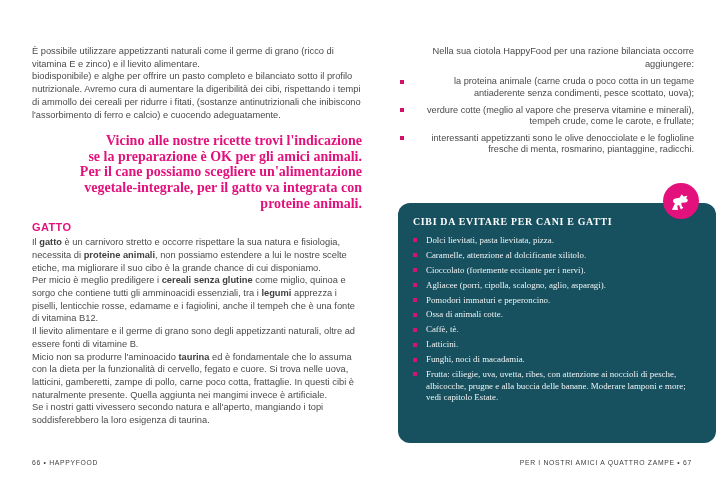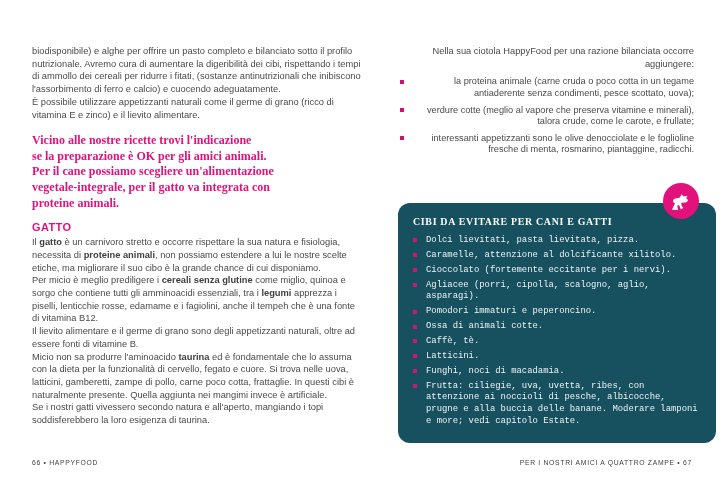--- a/index.html
+++ b/index.html
@@ -6,23 +6,23 @@
   body{
     width:720px;height:495px;background:#ffffff;position:relative;overflow:hidden;
     font-family:"Liberation Sans",sans-serif;color:#4a4a4a;
   }
   .col-left{position:absolute;left:32px;top:45px;width:330px;}
   .col-right{position:absolute;left:398px;top:45px;width:296px;text-align:right;}
   p.body{margin:0;font-size:9.3px;line-height:12.7px;color:#4a4a4a;}
   p.body b{font-weight:bold;color:#3f3f3f;}
   .gap-after{margin-bottom:12px;}
   .callout{
-    margin:12px 0 10px;color:#e2117c;text-align:left;
+    margin:12px 0 10px;color:#e2117c;text-align:right;
     font-family:"Liberation Serif",serif;font-weight:bold;
-    font-size:12px;line-height:15.6px;
+    font-size:14px;line-height:15.6px;
   }
   .gatto{
     margin:9px 0 3px;color:#e2117c;font-size:11px;font-weight:bold;
     letter-spacing:0.4px;font-family:"Liberation Sans",sans-serif;
   }
   .intro{margin-bottom:5px;font-size:9.5px;line-height:13px;}
   ul.ration-list{list-style:none;margin:6px 0 0;padding:0;}
   ul.ration-list li{
     position:relative;padding-left:15px;font-size:9.2px;line-height:11.8px;
     margin-bottom:4.5px;color:#4a4a4a;
@@ -35,62 +35,62 @@
     background:#17505f;border-radius:12px;box-sizing:border-box;
     padding:13px 18px 10px 15px;
   }
   .avoid-title{
     margin:0 0 8px;color:#ffffff;font-family:"Liberation Serif",serif;
     font-weight:bold;font-size:9.9px;letter-spacing:0.7px;
   }
   ul.avoid-list{list-style:none;margin:0;padding:0;}
   ul.avoid-list li{
     position:relative;padding-left:13px;color:#eef3f3;
-    font-family:Liberation Mono, monospace;font-size:8.9px;line-height:11.7px;
+    font-family:Liberation Serif, serif;font-size:8.9px;line-height:11.7px;
     margin-bottom:3.2px;
   }
   ul.avoid-list .bullet-sq{left:0;top:3.4px;background:#d4156f;}
   .badge{
     position:absolute;top:-20px;right:17px;width:36px;height:36px;
     border-radius:50%;background:#e2117c;
   }
   .badge svg{position:absolute;left:4px;top:4px;width:28px;height:28px;}
   .footer{position:absolute;top:459px;font-size:6.8px;letter-spacing:0.7px;color:#3d3d3d;}
   .footer-left{left:32px;}
   .footer-right{right:28px;text-align:right;}
 </style>
 </head>
 <body>
 
 <div>
 
   <div class="col-left">
+    <p class="body">È possibile utilizzare appetizzanti naturali come il germe di grano (ricco di vitamina E e zinco) e il lievito alimentare.</p>
     <p class="body">biodisponibile) e alghe per offrire un pasto completo e bilanciato sotto il profilo nutrizionale. Avremo cura di aumentare la digeribilità dei cibi, rispettando i tempi di ammollo dei cereali per ridurre i fitati, (sostanze antinutrizionali che inibiscono l'assorbimento di ferro e calcio) e cuocendo adeguatamente.</p>
-    <p class="body">È possibile utilizzare appetizzanti naturali come il germe di grano (ricco di vitamina E e zinco) e il lievito alimentare.</p>
     <div class="callout">
         <div>Vicino alle nostre ricette trovi l'indicazione</div>
         <div>se la preparazione è OK per gli amici animali.</div>
         <div>Per il cane possiamo scegliere un'alimentazione</div>
         <div>vegetale-integrale, per il gatto va integrata con</div>
         <div>proteine animali.</div>
       </div>
     <h2 class="gatto">GATTO</h2>
     <p class="body">Il <b>gatto</b> è un carnivoro stretto e occorre rispettare la sua natura e fisiologia, necessita di <b>proteine animali</b>, non possiamo estendere a lui le nostre scelte etiche, ma migliorare il suo cibo è la grande chance di cui disponiamo.</p>
     <p class="body">Per micio è meglio prediligere i <b>cereali senza glutine</b> come miglio, quinoa e sorgo che contiene tutti gli amminoacidi essenziali, tra i <b>legumi</b> apprezza i piselli, lenticchie rosse, edamame e i fagiolini, anche il tempeh che è una fonte di vitamina B12.</p>
     <p class="body gap-after">Il lievito alimentare e il germe di grano sono degli appetizzanti naturali, oltre ad essere fonti di vitamine B.</p>
     <p class="body">Micio non sa produrre l'aminoacido <b>taurina</b> ed è fondamentale che lo assuma con la dieta per la funzionalità di cervello, fegato e cuore. Si trova nelle uova, latticini, gamberetti, zampe di pollo, carne poco cotta, frattaglie. In questi cibi è naturalmente presente. Quella aggiunta nei mangimi invece è artificiale.</p>
     <p class="body">Se i nostri gatti vivessero secondo natura e all'aperto, mangiando i topi soddisferebbero la loro esigenza di taurina.</p>
   </div>
 
   <div class="col-right">
     <p class="body intro">Nella sua ciotola HappyFood per una razione bilanciata occorre aggiungere:</p>
     <ul class="ration-list">
         <li><span class="bullet-sq"></span><span>la proteina animale (carne cruda o poco cotta in un tegame antiaderente senza condimenti, pesce scottato, uova);</span></li>
         <li><span class="bullet-sq"></span></li>
-        <li><span class="bullet-sq"></span><span>verdure cotte (meglio al vapore che preserva vitamine e minerali), talora crude, come le carote, e frullate;</span></li>
+        <li><span class="bullet-sq"></span><span>verdure cotte (meglio al vapore che preserva vitamine e minerali), tempeh crude, come le carote, e frullate;</span></li>
         <li><span class="bullet-sq"></span><span>interessanti appetizzanti sono le olive denocciolate e le foglioline fresche di menta, rosmarino, piantaggine, radicchi.</span></li>
       </ul>
   </div>
 
   <div class="avoid-box">
     <div class="badge">
       <svg viewBox="0 0 24 24" aria-hidden="true">
         <path d="M4.2 19.5 L6.8 14.2 C4.9 13.1 4.6 11.2 6.1 10.2 C7.4 9.3 9.3 9.8 10.9 8.9 L12.6 6.2 L14.2 8.2 L17.6 7.6 L16.4 9.7 C18.5 10.6 18.2 13.2 15.6 13.3 L12.4 13.4 C12 15 12.6 16.4 14.1 17.8 L11.9 19.3 L10.3 15.4 L8.8 15.9 L9.4 19.8 Z" fill="#ffffff"></path>
       </svg>
     </div>

